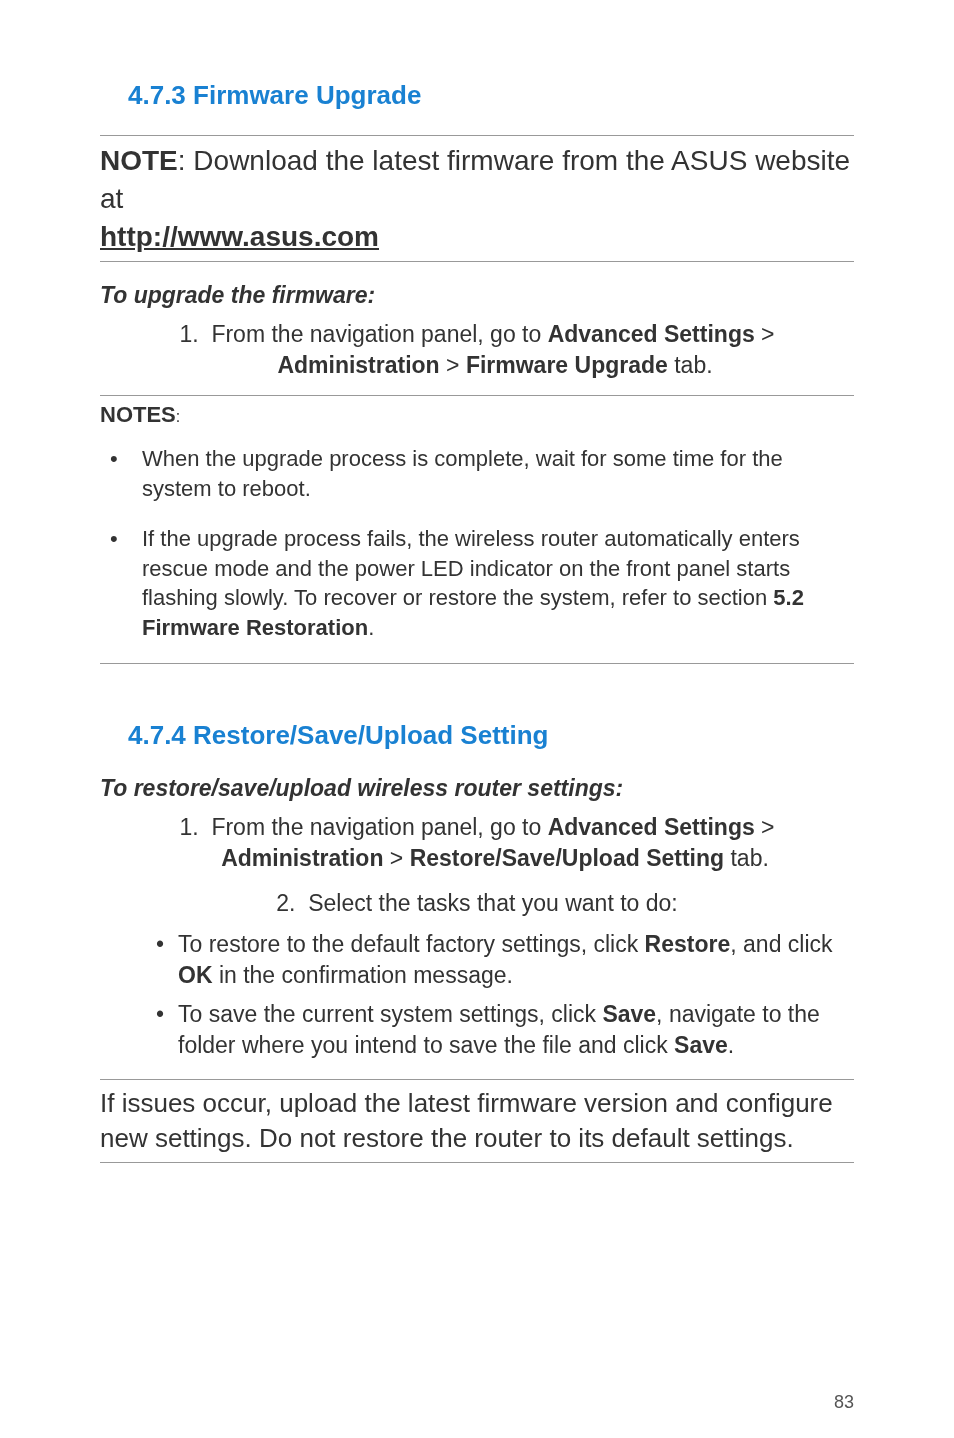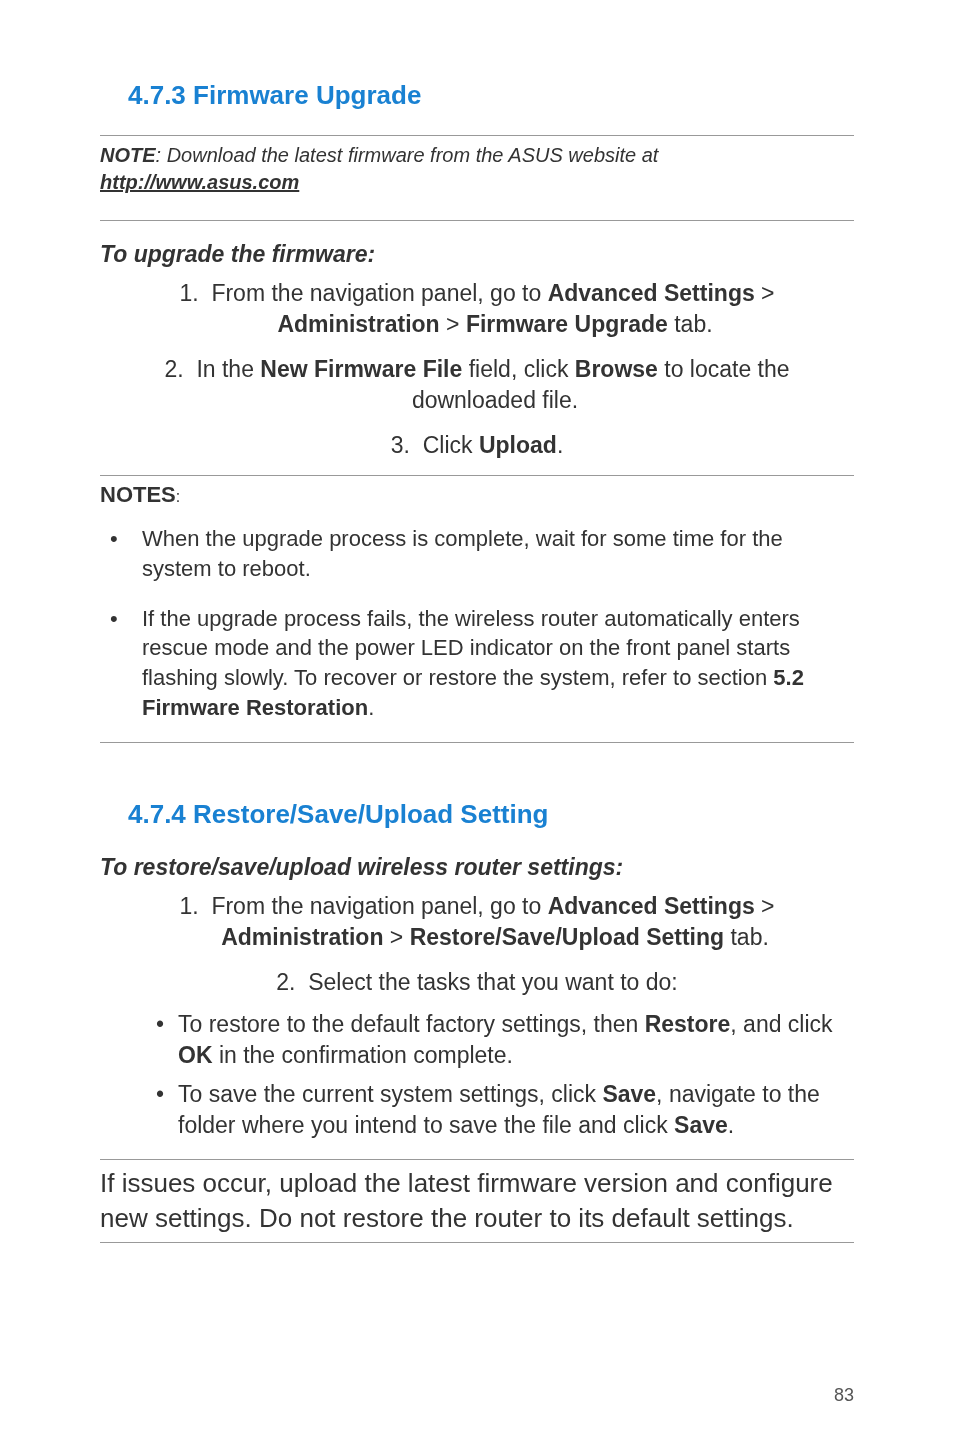--- a/index.html
+++ b/index.html
@@ -22,24 +22,23 @@
       font-weight: bold;
       margin-bottom: 24px;
       margin-left: 28px;
     }
     .hr {
       border: none;
       border-top: 1px solid #999;
       margin: 6px 0;
     }
     .note-block {
-      font-size: 20px;
+      font-size: 28px;
       line-height: 1.35;
-      margin-bottom: 24px;
-      font-style: italic;
+      margin-bottom: 6px;
     }
     .note-label {
       font-weight: bold;
     }
     .link {
       text-decoration: underline;
       font-weight: bold;
     }
     .sub-heading {
       font-size: 23px;
@@ -108,21 +107,21 @@
       left: 56px;
       top: 0;
     }
     .footer-note {
       font-size: 26px;
       line-height: 1.35;
       margin-top: 6px;
     }
     .page-number {
       position: absolute;
-      bottom: 32px;
+      bottom: 25px;
       right: 100px;
       font-size: 18px;
       color: #555;
     }
   </style>
 </head>
 <body>
 
 <h2 class="section-heading">4.7.3  Firmware Upgrade</h2>
 
@@ -131,26 +130,20 @@
   <span class="note-label">NOTE</span><span>:  Download the latest firmware from the ASUS website at </span><br>
   <span class="link">http://www.asus.com</span>
 </div>
 <hr class="hr">
 
 <div class="sub-heading">To upgrade the firmware:</div>
 
 <ol class="ol">
   <li class="ol-item">
     <span>1.</span>&nbsp;&nbsp;<span>From the navigation panel, go to </span><span class="bold">Advanced Settings</span><span> &gt; </span><span class="bold">Administration</span><span> &gt; </span><span class="bold">Firmware Upgrade</span><span> tab.</span>
-  </li>
-  <li class="ol-item">
-    <span>2.</span>&nbsp;&nbsp;<span>In the </span><span class="bold">New Firmware File</span><span> field, click </span><span class="bold">Browse</span><span> to locate the downloaded file.</span>
-  </li>
-  <li class="ol-item">
-    <span>3.</span>&nbsp;&nbsp;<span>Click </span><span class="bold">Upload</span><span>.</span>
   </li>
 </ol>
 
 <hr class="hr">
 <div>
   <span class="notes-label">NOTES</span><span>:</span>
 </div>
 
 <ul class="ul-bullet">
   <li class="ul-bullet-item">
@@ -172,21 +165,21 @@
   <li class="ol-item">
     <span>1.</span>&nbsp;&nbsp;<span>From the navigation panel, go to </span><span class="bold">Advanced Settings</span><span> &gt; </span><span class="bold">Administration</span><span> &gt; </span><span class="bold">Restore/Save/Upload Setting</span><span> tab.</span>
   </li>
   <li class="ol-item" style="margin-bottom:4px;">
     <span>2.</span>&nbsp;&nbsp;<span>Select the tasks that you want to do:</span>
   </li>
 </ol>
 
 <ul class="nested-ul">
   <li class="nested-ul-item">
-    <span>To restore to the default factory settings, then </span><span class="bold">Restore</span><span>, and click </span><span class="bold">OK</span><span> in the confirmation complete.</span>
+    <span>To restore to the default factory settings, click </span><span class="bold">Restore</span><span>, and click </span><span class="bold">OK</span><span> in the confirmation message.</span>
   </li>
   <li class="nested-ul-item">
     <span>To save the current system settings, click </span><span class="bold">Save</span><span>, navigate to the folder where you intend to save the file and click </span><span class="bold">Save</span><span>.</span>
   </li>
 </ul>
 
 <hr class="hr" style="margin-top:18px;">
 <div class="footer-note">If issues occur, upload the latest firmware version and configure new settings. Do not restore the router to its default settings.</div>
 <hr class="hr">
 

